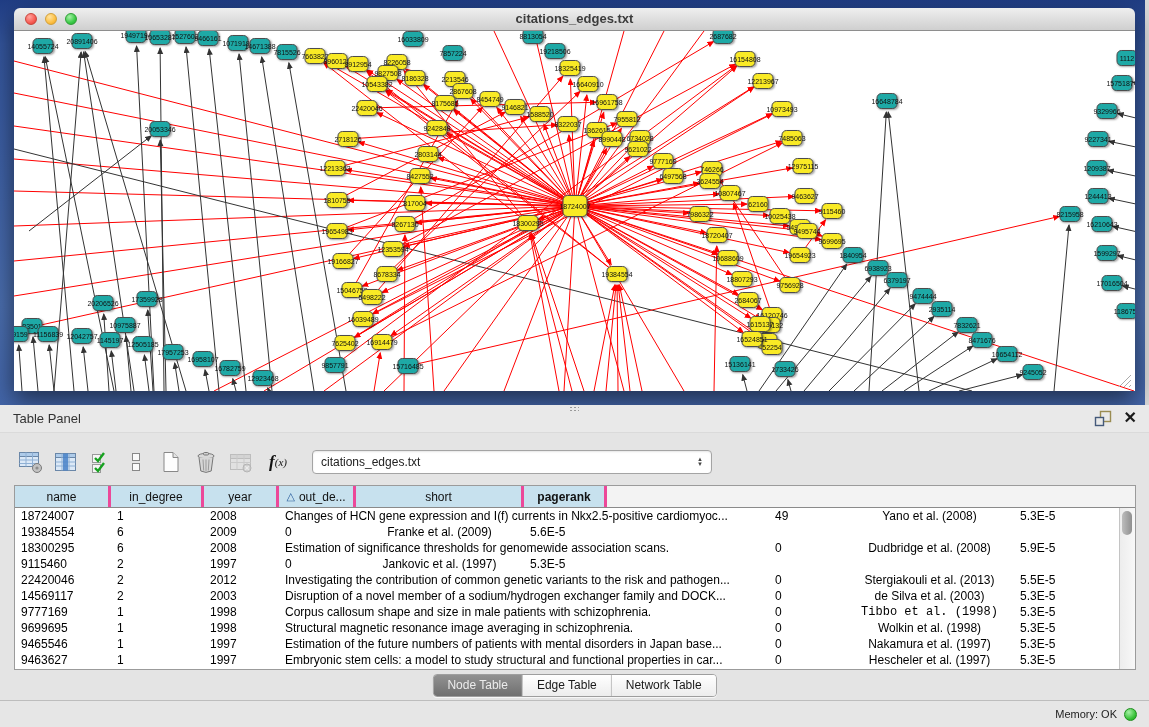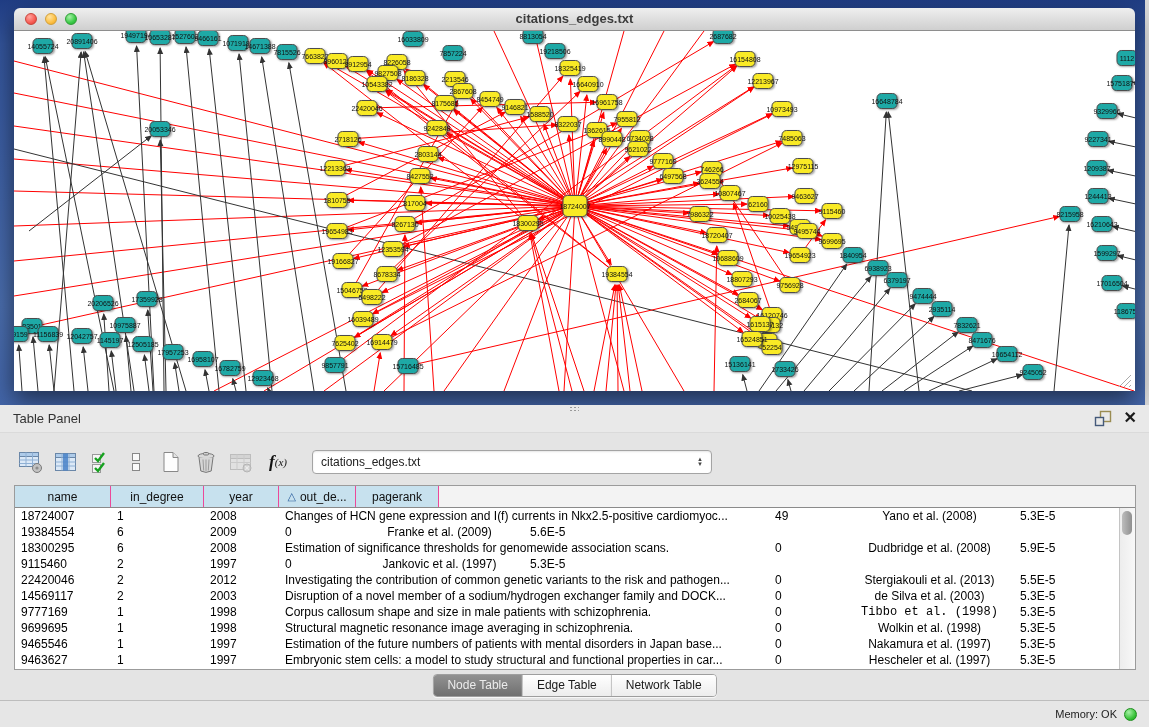--- a/index.html
+++ b/index.html
@@ -51,21 +51,21 @@
   .fx-icon .x{font-size:11px;}
   .table-select{width:382px;height:22px;background:#fff;border:1px solid #a4a4a4;border-radius:4px;
     display:flex;align-items:center;padding:0 8px;font-size:12px;color:#222;margin-left:10px;
     box-shadow:inset 0 1px 2px rgba(0,0,0,.10);}
   .spinner{margin-left:auto;display:flex;flex-direction:column;align-items:center;line-height:5px;
     font-size:6px;color:#444;}
 
   .data-table{position:absolute;left:14px;top:80px;width:1120px;height:183px;background:#fff;
     border:1px solid #9b9b9b;box-sizing:content-box;overflow:hidden;}
   .thead{display:flex;height:21px;background:#c7e1ee;border-bottom:1px solid #8a8a8a;}
-  .th{box-sizing:border-box;border-right:1px solid #ec4899;display:flex;align-items:center;
+  .th{box-sizing:border-box;border-right:3px solid #ec4899;display:flex;align-items:center;
     justify-content:center;font-size:12px;color:#111;overflow:hidden;white-space:nowrap;}
   .th.filler{background:#f3f3f3;border-right:none;flex:1;}
   .sort-tri{color:#2b5e9e;font-size:11px;margin-right:4px;}
   .tbody{position:absolute;left:0;top:22px;right:15px;bottom:0;overflow:hidden;}
   .trow{display:flex;height:16px;}
   .td{box-sizing:border-box;padding:0 3px 0 6px;font-size:12px;line-height:16px;color:#000;
     overflow:hidden;white-space:nowrap;}
   .td.center{text-align:center;padding-left:2px;}
   .vscroll{position:absolute;right:0;top:22px;bottom:0;width:15px;
     background:linear-gradient(90deg,#ededed,#f8f8f8);border-left:1px solid #c4c4c4;}
@@ -781,21 +781,24 @@
         <div class="th" style="width: 93px;">
           <span>in_degree</span>
         </div>
         <div class="th" style="width: 75px;">
           <span>year</span>
         </div>
         <div class="th" style="width: 77px;">
           <span class="sort-tri">△</span>
           <span>out_de...</span>
         </div>
-        <div class="th" style="width: 83px;">
+        <div class="th" style="width: 168px;">
+          <span>short</span>
+        </div>
+        <div class="th" style="width: 83px; font-weight: bold;">
           <span>pagerank</span>
         </div>
         <div class="th filler"></div>
       </div>
     <div class="tbody" id="table-body">
         <div class="trow">
           <div class="td" style="width: 96px;">18724007</div>
           <div class="td" style="width: 93px;">1</div>
           <div class="td" style="width: 75px;">2008</div>
           <div class="td" style="width: 490px;">Changes of HCN gene expression and I(f) currents in Nkx2.5-positive cardiomyoc...</div>

